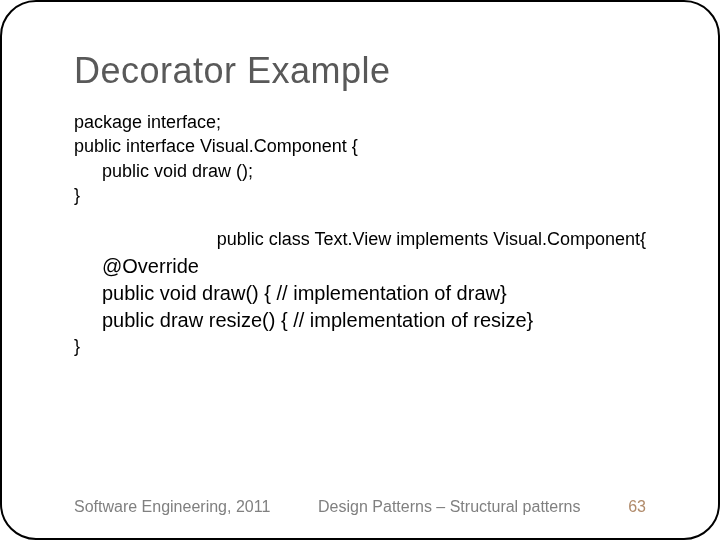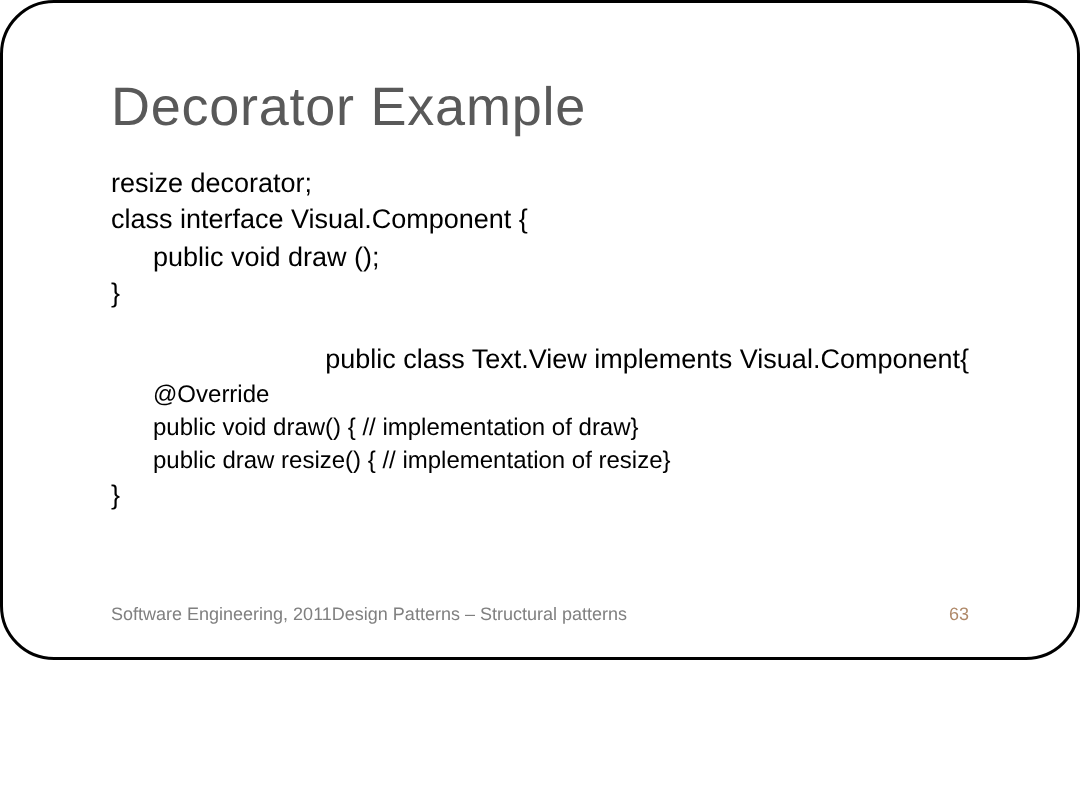--- a/index.html
+++ b/index.html
@@ -1,74 +1,74 @@
 <!DOCTYPE html>
 <html><head>
 <meta charset="utf-8">
 <style>
   * { margin: 0; padding: 0; box-sizing: border-box; }
   html, body { width: 720px; height: 540px; background: #fff; font-family: Arial, Helvetica, sans-serif; }
   .slide {
     position: relative;
     width: 720px;
-    height: 440px;
+    height: 540px;
     background: #fff;
     border: 2px solid #000;
     border-radius: 36px;
     padding: 48px 72px 40px 72px;
   }
   .title {
     font-size: 36px;
     color: #595959;
     font-weight: normal;
     margin-bottom: 18px;
     letter-spacing: 0.5px;
   }
   .code-block {
     font-size: 18px;
     color: #000;
     line-height: 1.35;
     margin-bottom: 20px;
   }
   .code-block .indent { padding-left: 28px; display: block; }
   .sub-block {
-    font-size: 16px;
+    font-size: 20px;
     color: #000;
     line-height: 1.35;
   }
   .sub-block .indent { padding-left: 28px; display: block; }
   .close-brace {
     font-size: 18px;
     color: #000;
     margin-top: 2px;
   }
   .footer {
     position: absolute;
     left: 72px;
     right: 72px;
     bottom: 22px;
     display: flex;
     justify-content: space-between;
     align-items: baseline;
-    font-size: 12px;
+    font-size: 16px;
     color: #808080;
   }
-  .footer .center { flex: 1; }
+  .footer .center { flex: 1; text-align: center; }
   .footer .right { color: #b08a6a; margin-top: 24px; }
 </style>
 </head>
 <body>
 
 <div class="slide">
 
   <h1 class="title">Decorator Example</h1>
 
   <div class="code-block">
-    <span>resize decorator;</span><br>
-    <span>class  interface Visual.Component  {</span><br>
+    <span>package interface;</span><br>
+    <span>public  interface Visual.Component  {</span><br>
     <span class="indent">public void draw ();</span>
     <span>}</span>
   </div>
 
   <div>
     <div class="code-block" style="margin-bottom:2px;text-align:right;">
       <span>public class Text.View  implements Visual.Component{</span>
     </div>
     <div class="sub-block">
       <span class="indent">@Override</span>

